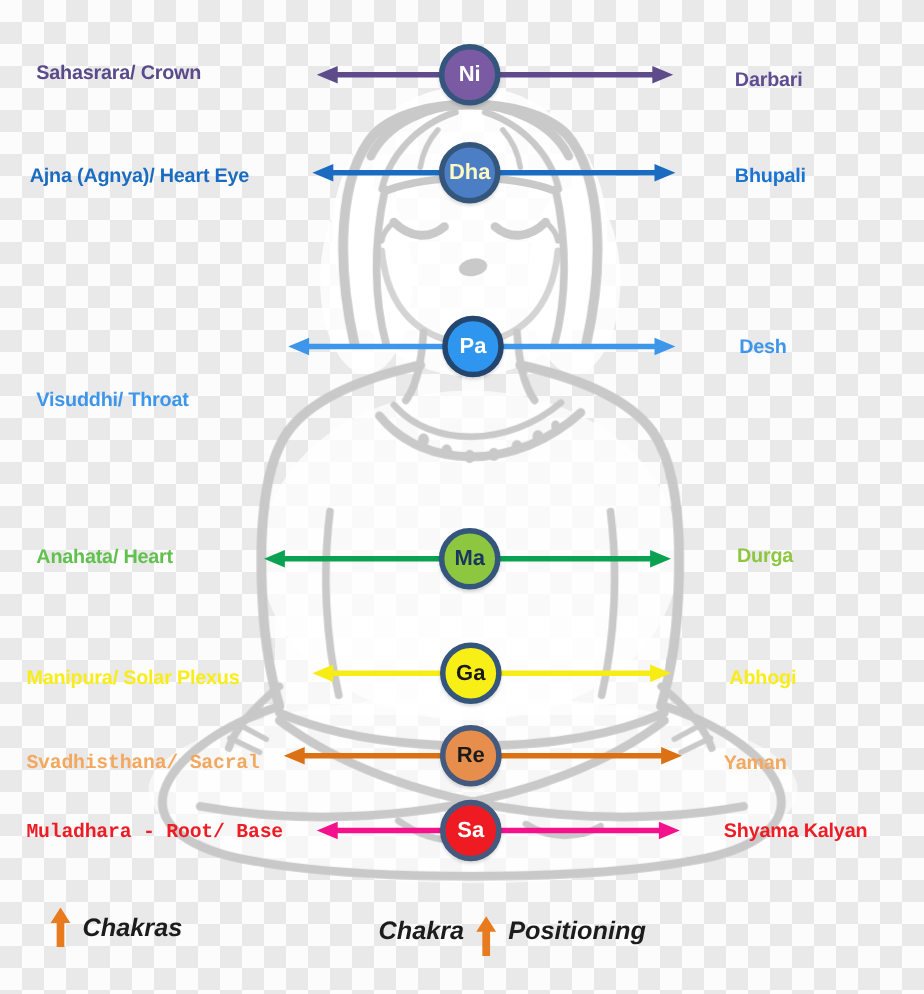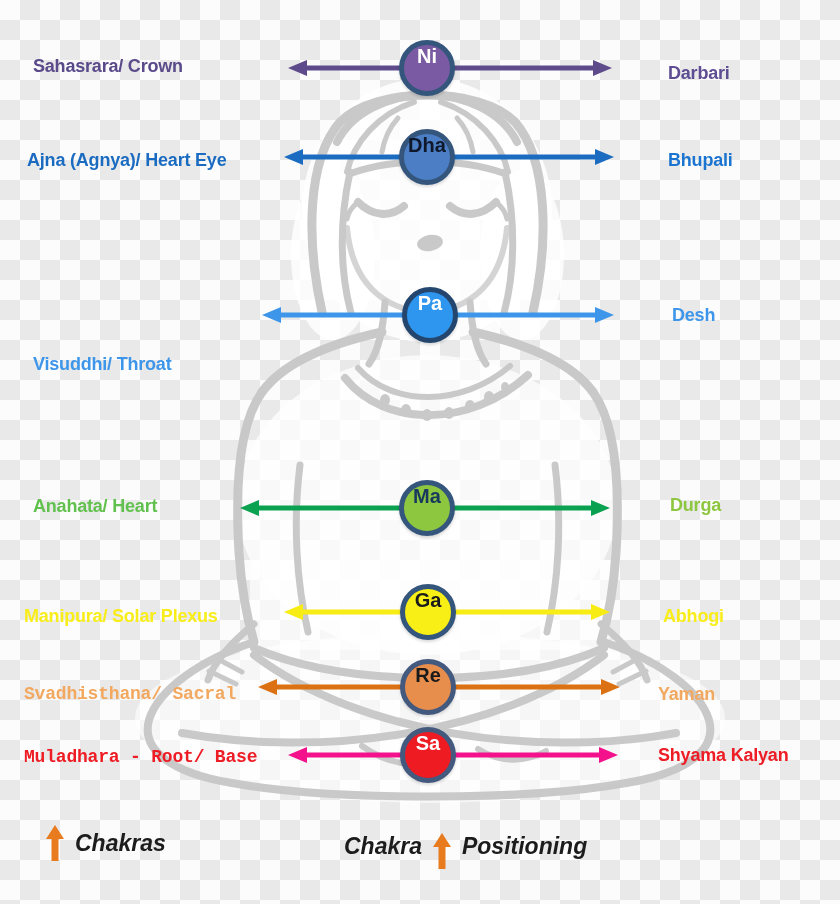--- a/index.html
+++ b/index.html
@@ -12,21 +12,21 @@
       linear-gradient(45deg,#e9e9e9 25%,transparent 25%,transparent 75%,#e9e9e9 75%);
     background-size:40px 40px;
     background-position:0 0,20px 20px;
   }
   svg.layer{position:absolute;left:0;top:0;width:840px;height:904px;}
   #sketch{z-index:1;}
   #arrows{z-index:2;}
   .chakra-node{
     position:absolute;z-index:3;width:56px;height:56px;border-radius:50%;
     box-sizing:border-box;border:5px solid #35567c;
-    display:flex;align-items:flex-start;justify-content:center;
+    display:flex;align-items:center;justify-content:center;
     font-weight:bold;font-size:20px;
     box-shadow:0 2px 3px rgba(0,0,0,0.15);
   }
   .chakra-label,.raga-label{
     position:absolute;z-index:4;font-weight:bold;font-size:18px;
     white-space:nowrap;transform:translateY(-50%);letter-spacing:-0.2px;
   }
   .legend-item{
     position:absolute;z-index:5;display:inline-flex;align-items:center;gap:9px;
     font-weight:bold;font-style:italic;font-size:23px;color:#1c1c1c;
@@ -152,21 +152,21 @@
         <polygon points="288,755 307,747 307,763" fill="#f3118c"></polygon>
         <polygon points="618,755 599,747 599,763" fill="#f3118c"></polygon>
       </g>
     </svg>
 
   <div id="nodes">
       <div class="chakra-node" style="left: 399px; top: 40px; background: rgb(122, 90, 162); border-color: rgb(53, 86, 124);">
         <span style="color: rgb(255, 255, 255);">Ni</span>
       </div>
       <div class="chakra-node" style="left: 399px; top: 129px; background: rgb(75, 126, 196); border-color: rgb(53, 86, 124);">
-        <span style="color: #0f172a;">Dha</span>
+        <span style="color: #fef9c3;">Dha</span>
       </div>
       <div class="chakra-node" style="left: 402px; top: 287px; background: rgb(46, 150, 239); border-color: rgb(36, 70, 110);">
         <span style="color: rgb(255, 255, 255);">Pa</span>
       </div>
       <div class="chakra-node" style="left: 399px; top: 480px; background: rgb(141, 198, 63); border-color: rgb(53, 86, 124);">
         <span style="color: rgb(23, 55, 94);">Ma</span>
       </div>
       <div class="chakra-node" style="left: 400px; top: 584px; background: rgb(248, 239, 23); border-color: rgb(53, 86, 124);">
         <span style="color: rgb(26, 26, 26);">Ga</span>
       </div>

